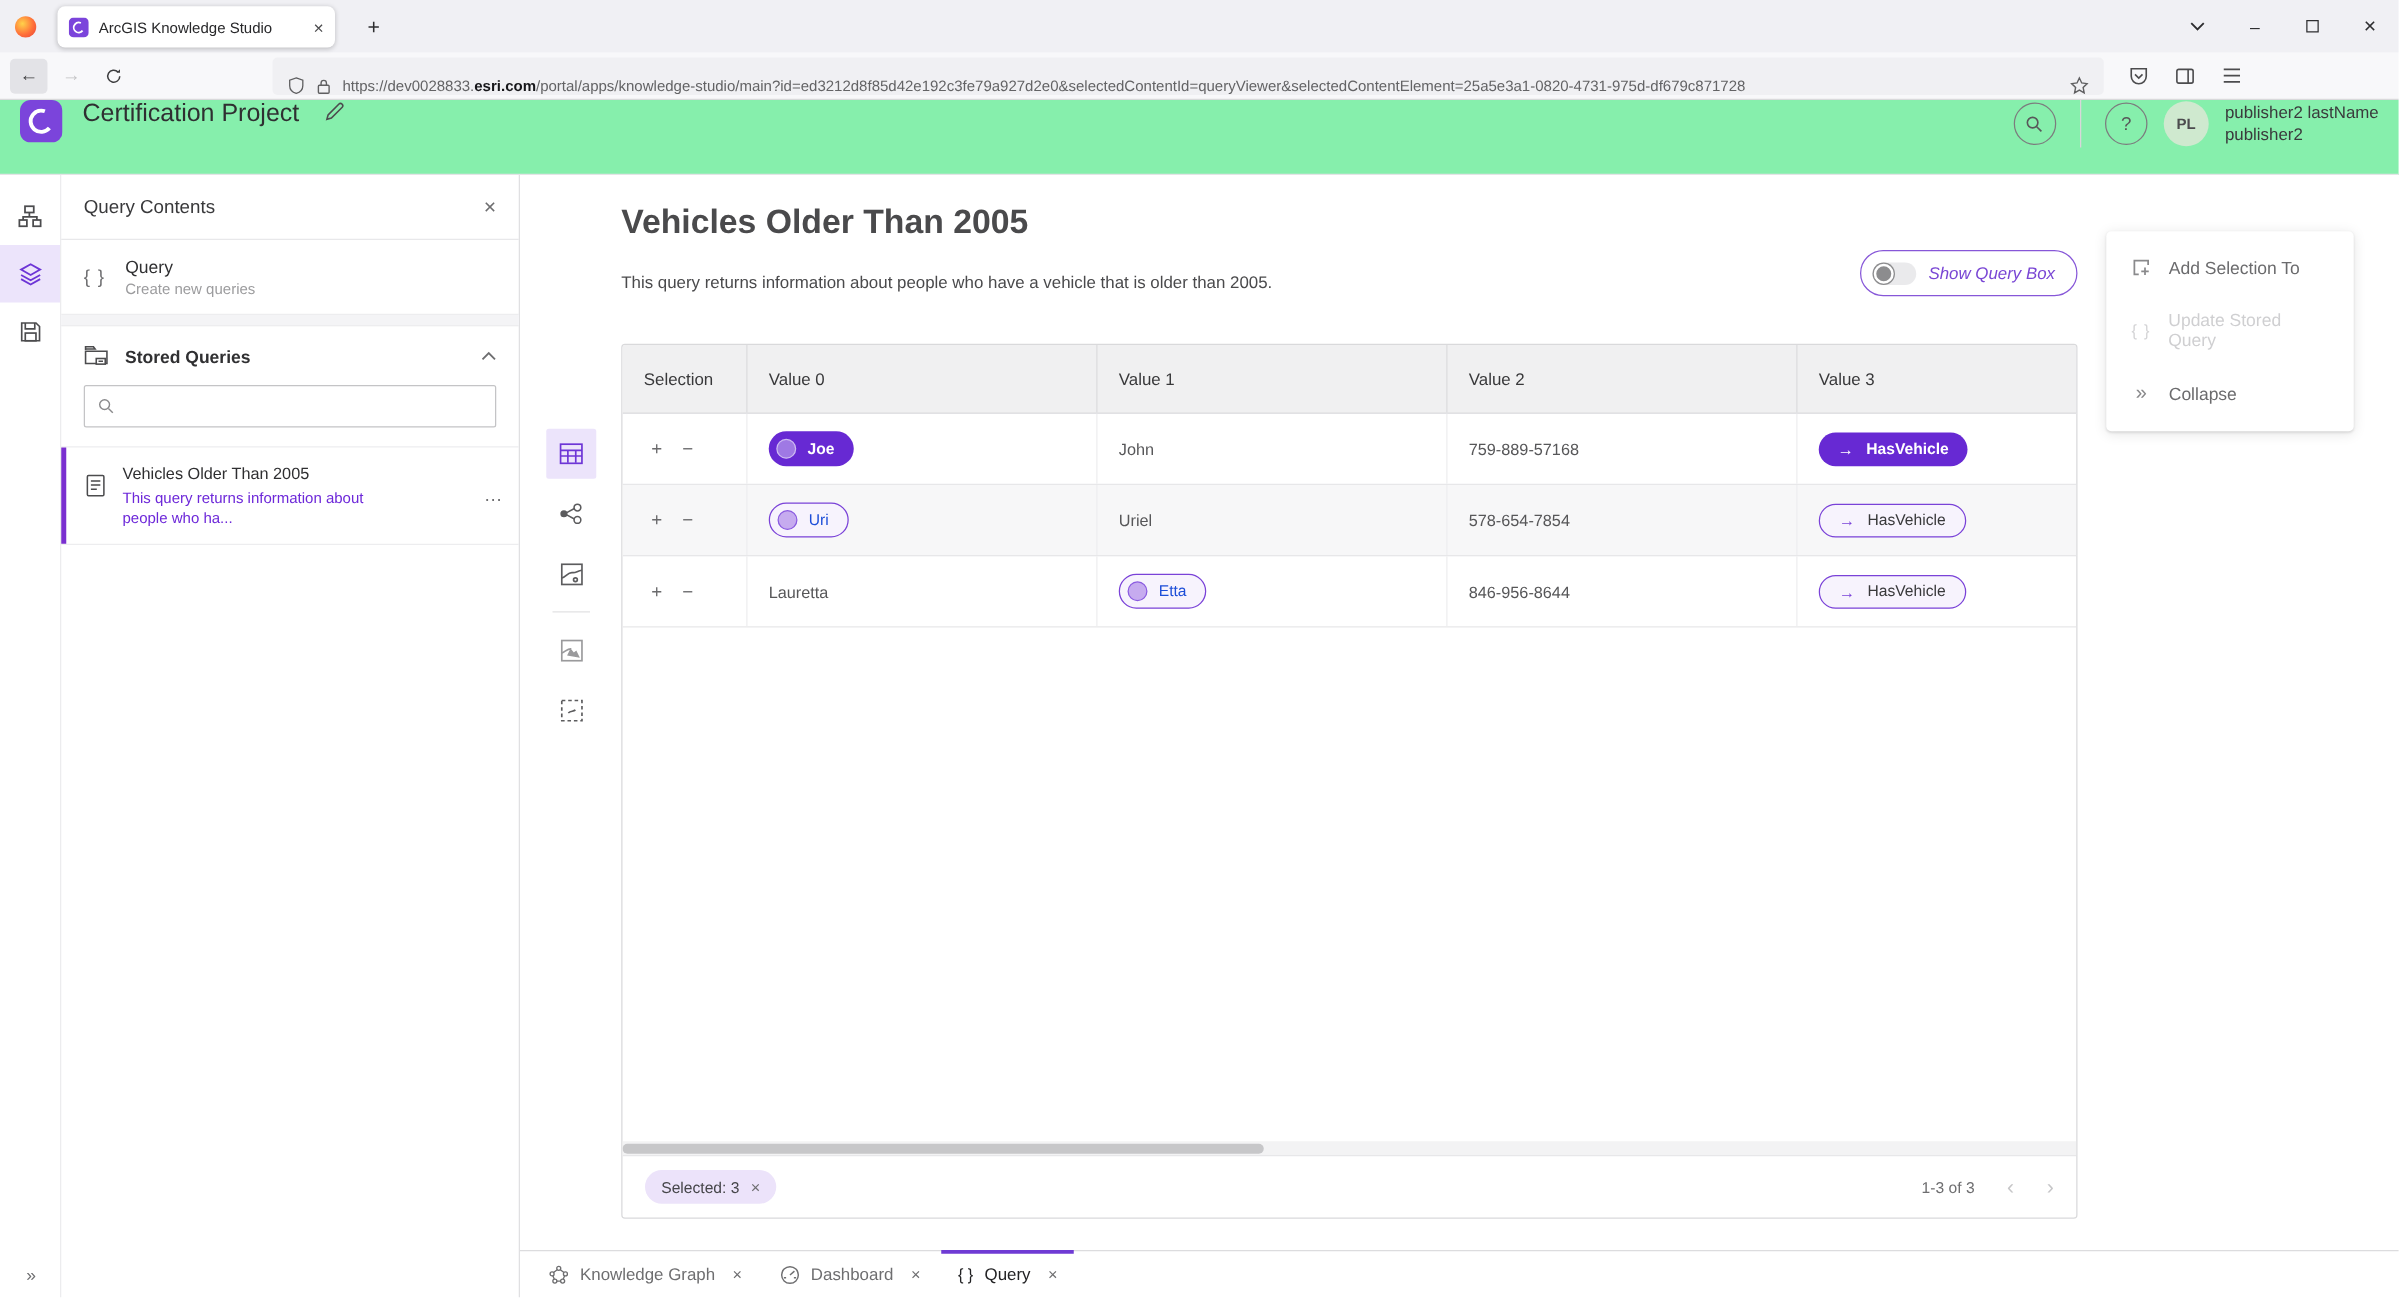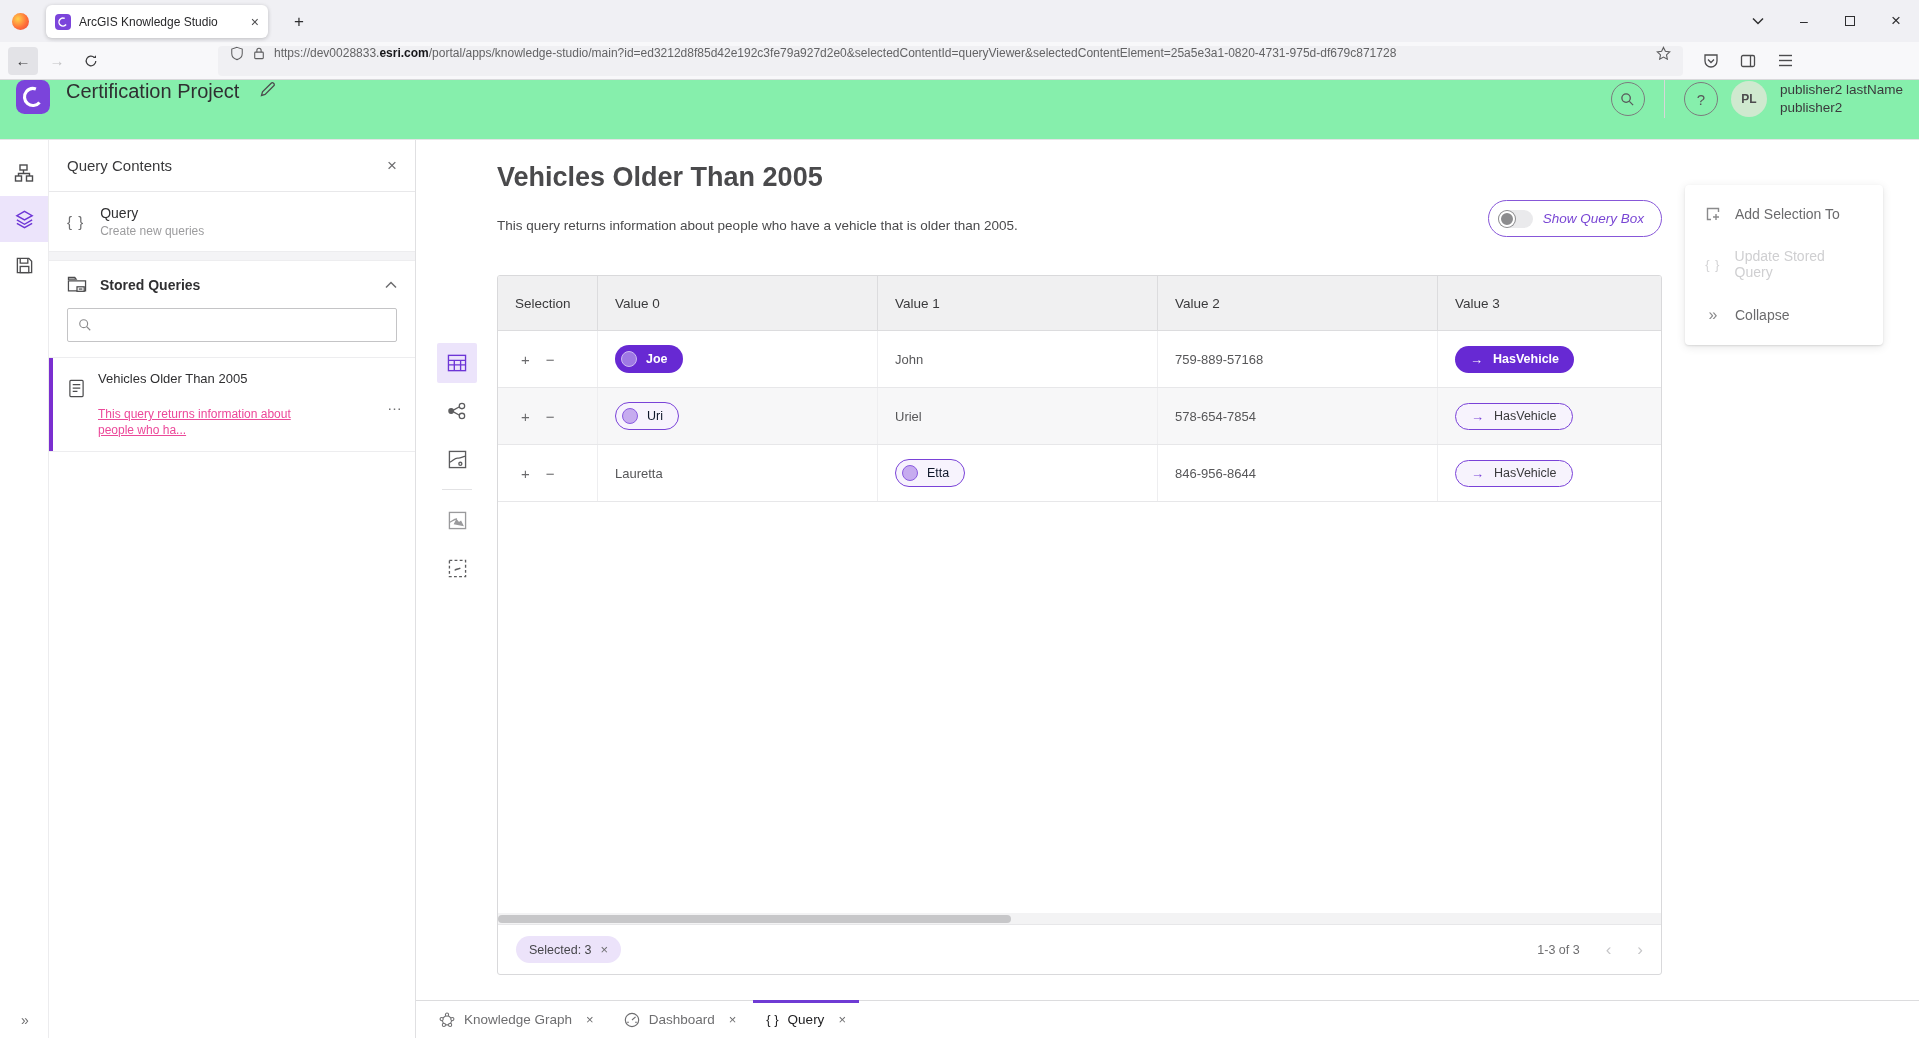--- a/index.html
+++ b/index.html
@@ -16,21 +16,21 @@
   .newtab { position:absolute; left:286px; top:9px; width:26px; height:26px; display:flex; align-items:center; justify-content:center; font-size:17px; color:#2e2e30; }
   .win-ctrls { position:absolute; right:0; top:0; height:42px; display:flex; align-items:center; }
   .win-btn { width:46px; height:42px; display:flex; align-items:center; justify-content:center; font-size:14px; color:#2e2e30; }
   .max-box { width:10px; height:10px; border:1.2px solid #2e2e30; }
   .tabs-chev svg { display:block; }
 
   .toolbar { height:38px; background:#f8f8fa; border-bottom:1px solid #d9d9db; display:flex; align-items:center; padding:0 8px; }
   .nav-btn { width:30px; height:28px; border-radius:4px; display:flex; align-items:center; justify-content:center; font-size:15px; color:#3c3c3e; margin-right:4px; }
   .nav-btn.back { background:#e3e3e7; }
   .nav-btn.fwd { color:#c3c3c5; }
-  .url-box { margin-left:108px; flex:1; max-width:1465px; height:30px; background:#f0f0f3; border-radius:4px; display:flex; align-items:flex-start; padding:0 12px; gap:9px; overflow:hidden; }
+  .url-box { margin-left:108px; flex:1; max-width:1465px; height:30px; background:#f0f0f3; border-radius:4px; display:flex; align-items:flex-end; padding:0 12px; gap:9px; overflow:hidden; }
   .url-text { font-size:12px; color:#63636
 5; white-space:nowrap; overflow:hidden; flex:1; color:#636365; }
   .url-text .dom { color:#17171a; font-weight:700; }
   .tb-right { display:flex; align-items:center; gap:9px; margin-left:14px; margin-right:6px; }
   .tb-icon { width:28px; height:28px; display:flex; align-items:center; justify-content:center; }
 
   
   .app-header { height:60px; background:#86efac; border-bottom:1px solid #e4e4e6; display:flex; align-items:flex-start; padding:0 16px; }
   .logo { width:34px; height:34px; }
   .app-title { margin-left:16px; font-size:20px; font-weight:500; color:#2f2f31; }
@@ -57,21 +57,21 @@
   .pi-title { font-size:14px; color:#303032; }
   .pi-desc { font-size:12px; color:#9c9c9e; margin-top:3px; }
   .section-gap { height:9px; background:#f4f4f6; border-bottom:1px solid #ededef; }
   .stored-header { display:flex; align-items:center; gap:13px; padding:15px 18px 11px; }
   .stored-label { font-size:14px; font-weight:700; color:#303032; flex:1; }
   .search-box { margin:3px 18px 15px; height:34px; border:1px solid #c4c4c6; border-radius:2px; display:flex; align-items:center; padding:0 10px; gap:8px; background:#fff; }
   .search-box input { border:none; outline:none; flex:1; font-size:13px; font-family:inherit; background:transparent; color:#3c3c3e; }
   .stored-item { position:relative; display:flex; gap:13px; padding:13px 12px 13px 19px; border-top:1px solid #ededef; border-bottom:1px solid #ededef; }
   .stored-item::before { content:''; position:absolute; left:0; top:0; bottom:0; width:4px; background:#7a2fd0; }
   .si-title { font-size:13px; color:#2f2f31; }
-  .si-desc { font-size:12px; color:#ec4899; margin-top:20px; line-height:1.35; width:200px;text-decoration:underline; }
+  .si-desc { font-size:12px; color:#6d28d9; margin-top:4px; line-height:1.35; width:200px; }
   .si-menu { margin-left:auto; color:#6e6e70; font-size:15px; letter-spacing:1px; align-self:center; }
 
   .main-col { flex:1; display:flex; flex-direction:column; background:#fff; }
   .main-content { flex:1; position:relative; }
   .page-title { position:absolute; left:81px; top:22px; font-size:27px; font-weight:600; color:#4a4a4c; }
   .page-desc { position:absolute; left:81px; top:78px; font-size:13.5px; color:#4a4a4c; }
   .toggle-pill { position:absolute; top:60px; right:257px; height:37px; border:1.5px solid #8757d8; border-radius:19px; display:flex; align-items:center; gap:10px; padding:0 17px 0 9px; background:#fff; }
   .switch { width:35px; height:18px; background:#eaeaec; border-radius:9px; position:relative; }
   .knob { position:absolute; left:1px; top:1px; width:16px; height:16px; border-radius:50%; background:#8c8c8e; border:2px solid #fff; box-shadow:0 0 0 1px #8c8c8e; }
   .toggle-label { color:#7946d4; font-size:13.5px;font-style:italic; }
@@ -96,21 +96,21 @@
   .t-footer { height:50px; border-top:1px solid #e7e7e9; display:flex; align-items:center; padding:0 18px; flex:0 0 auto; }
   .sel-chip { background:#ece3fa; border-radius:14px; height:27px; display:inline-flex; align-items:center; gap:9px; padding:12px 13px; font-size:12.5px; color:#46464a; }
   .chip-x { color:#6e6e70; font-size:13px; }
   .pager { margin-left:auto; display:flex; align-items:center; gap:26px; font-size:12.5px; color:#6e6e70; }
   .pg-arrow { color:#c6c6c8; font-size:17px; }
 
   .epill { height:28px; border-radius:14px; display:inline-flex; align-items:center; gap:9px; padding:0 15px 0 6px; font-size:12.5px; font-weight:700; }
   .epill .dot { width:16px; height:16px; border-radius:50%; }
   .epill.solid { background:#6729d3; color:#fff; }
   .epill.solid .dot { background:#9f79e4; border:1px solid #cdbaf1; }
-  .epill.outline { background:#f7f3fd; border:1px solid #7a42d8; color:#0f172a; font-weight:400; }
+  .epill.outline { background:#f7f3fd; border:1px solid #7a42d8; color:#1d4ed8; font-weight:400; }
   .epill.outline .dot { background:#c6abef; border:1px solid #8a5ae0; }
   .rpill { height:27px; border-radius:14px; display:inline-flex; align-items:center; gap:10px; padding:0 15px; font-size:12.5px; }
   .rpill.solid { background:#6729d3; color:#fff; font-weight:700; }
   .rpill.solid .arr { color:#fff; }
   .rpill.outline { background:#f7f3fd; border:1px solid #7a42d8; color:#39393b; }
   .rpill.outline .arr { color:#7a42d8; }
   .arr { font-size:13px; }
 
   .ctx-menu { position:absolute; top:45px; right:36px; width:198px; background:#fff; border-radius:4px; box-shadow:0 1px 2px rgba(0,0,0,.10), 0 2px 10px rgba(0,0,0,.10); padding:8px 0; }
   .ctx-item { display:flex; align-items:center; gap:13px; padding:13px 19px; font-size:14px; color:#6b6b6d; }

